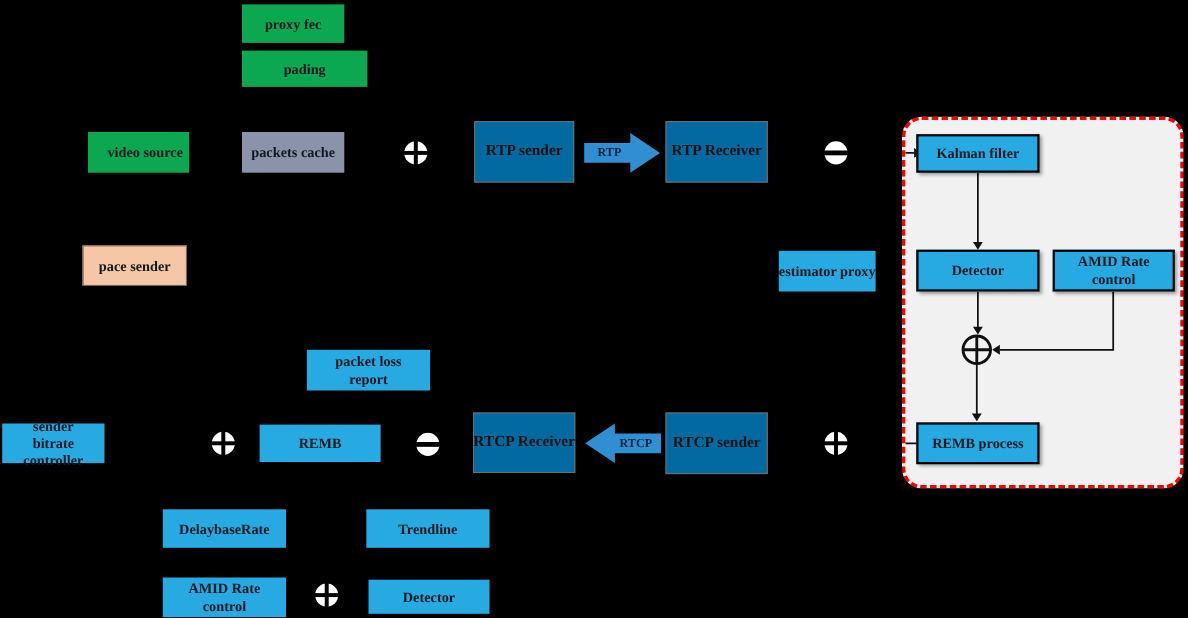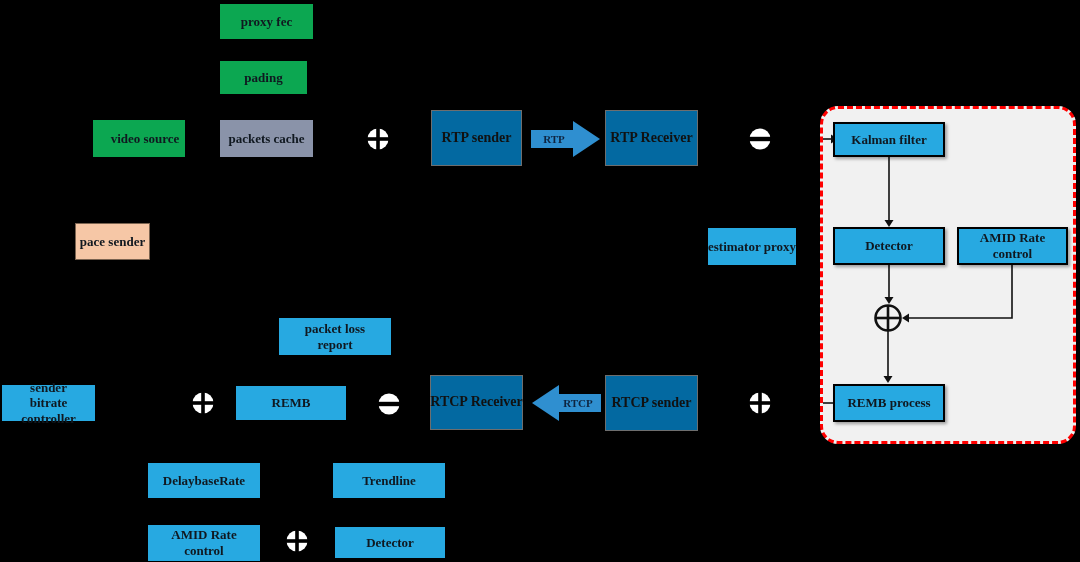--- a/index.html
+++ b/index.html
@@ -26,24 +26,24 @@
                font-weight:bold;font-size:11px;color:var(--arrow-label,#0e2440);}
   .arrow-label.right-head{left:2px;width:42px;}
   .arrow-label.left-head{right:2px;width:42px;}
 </style>
 </head>
 <body>
 
 <div class="stage">
 
   <div class="node green" style="left:220px;top:4px;width:93px;height:35px;">proxy fec</div>
-  <div class="node green" style="left:220px;top:61px;width:87px;height:33px;">pading</div>
-  <div class="node green" style="left:93px;top:120px;width:92px;height:37px;padding-left:18px;">video source</div>
+  <div class="node green" style="left:220px;top:46px;width:114px;height:33px;">pading</div>
+  <div class="node green" style="left:80px;top:120px;width:92px;height:37px;padding-left:18px;">video source</div>
   <div class="node slate" style="left:220px;top:120px;width:93px;height:37px;">packets cache</div>
-  <div class="node pink" style="left:75px;top:223px;width:75px;height:37px;">pace sender</div>
+  <div class="node pink" style="left:75px;top:223px;width:95px;height:37px;">pace sender</div>
 
   <div class="node white-node" style="left:431px;top:110px;width:91px;height:56px;">RTP sender</div>
   <div class="blockarrow" style="left:531px;top:120px;">
     <svg width="70" height="38" viewBox="0 0 70 38">
       <polygon points="0,10 42,10 42,1 69,19 42,37 42,28 0,28" fill="var(--arrow,#2F8FD0)"></polygon>
     </svg>
     <span class="arrow-label right-head">RTP</span>
   </div>
   <div class="node white-node" style="left:605px;top:110px;width:93px;height:56px;">RTP Receiver</div>
 

